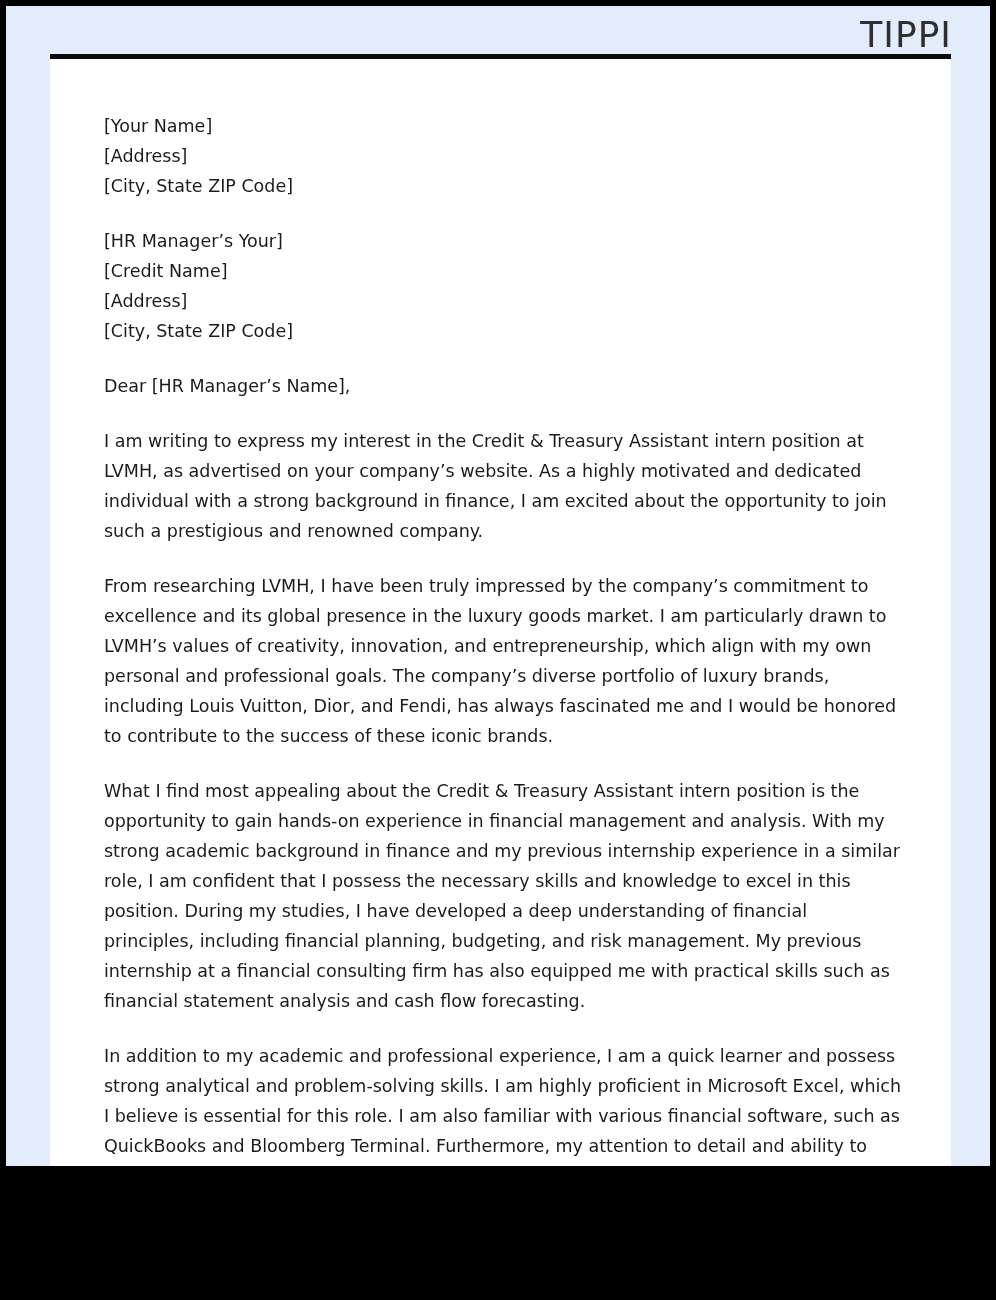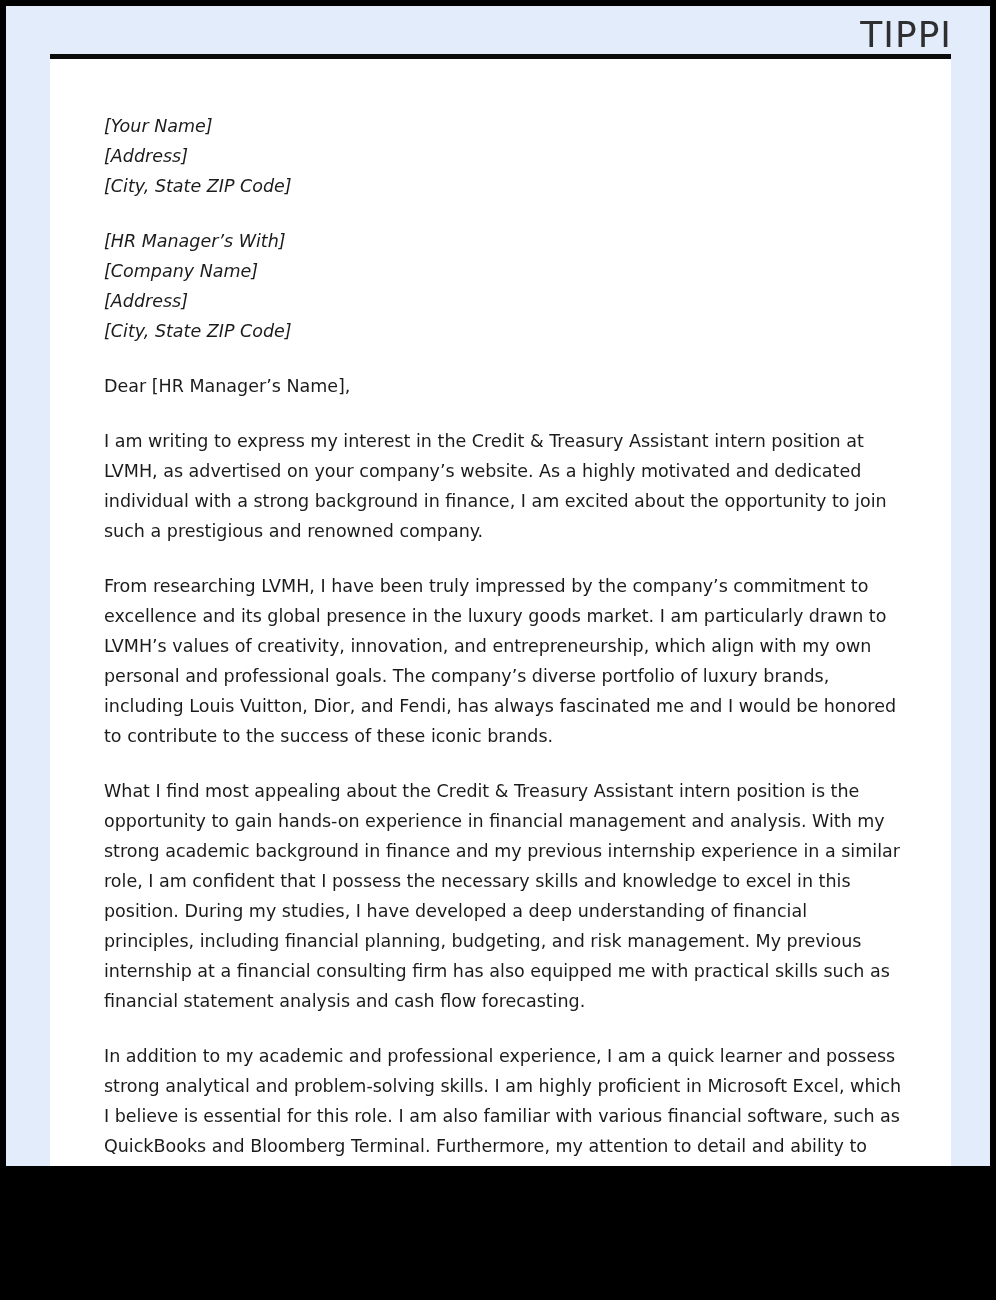--- a/index.html
+++ b/index.html
@@ -60,21 +60,20 @@
     color: #1b1b1b;
   }
   .doc-body p {
     margin: 0 0 25px 0;
   }
   .doc-body p.block-tight {
     margin: 0 0 25px 0;
   }
   .line {
     display: block;
-    font-style: italic;
   }
   .watermark {
     position: absolute;
     right: 64px;
     bottom: 36px;
     font-family: "DejaVu Sans", sans-serif;
     font-size: 18px;
     color: #8b5cf6;
     opacity: 0.85;
   }
@@ -91,22 +90,22 @@
   <div class="doc-frame">
     <div class="doc-body">
 
       <p class="block-tight">
         <span class="line">[Your Name]</span>
         <span class="line">[Address]</span>
         <span class="line">[City, State ZIP Code]</span>
       </p>
 
       <p class="block-tight">
-        <span class="line">[HR Manager’s With]</span>
-        <span class="line">[Company Name]</span>
+        <span class="line">[HR Manager’s Your]</span>
+        <span class="line">[Credit Name]</span>
         <span class="line">[Address]</span>
         <span class="line">[City, State ZIP Code]</span>
       </p>
 
       <p>Dear [HR Manager’s Name],</p>
 
       <p>I am writing to express my interest in the Credit &amp; Treasury Assistant intern position at LVMH, as advertised on your company’s website. As a highly motivated and dedicated individual with a strong background in finance, I am excited about the opportunity to join such a prestigious and renowned company.</p>
       <p>From researching LVMH, I have been truly impressed by the company’s commitment to excellence and its global presence in the luxury goods market. I am particularly drawn to LVMH’s values of creativity, innovation, and entrepreneurship, which align with my own personal and professional goals. The company’s diverse portfolio of luxury brands, including Louis Vuitton, Dior, and Fendi, has always fascinated me and I would be honored to contribute to the success of these iconic brands.</p>
       <p>What I find most appealing about the Credit &amp; Treasury Assistant intern position is the opportunity to gain hands-on experience in financial management and analysis. With my strong academic background in finance and my previous internship experience in a similar role, I am confident that I possess the necessary skills and knowledge to excel in this position. During my studies, I have developed a deep understanding of financial principles, including financial planning, budgeting, and risk management. My previous internship at a financial consulting firm has also equipped me with practical skills such as financial statement analysis and cash flow forecasting.</p>
       <p>In addition to my academic and professional experience, I am a quick learner and possess strong analytical and problem-solving skills. I am highly proficient in Microsoft Excel, which I believe is essential for this role. I am also familiar with various financial software, such as QuickBooks and Bloomberg Terminal. Furthermore, my attention to detail and ability to manage multiple tasks simultaneously have enabled me to consistently meet tight deadlines and deliver high-quality work.</p>

